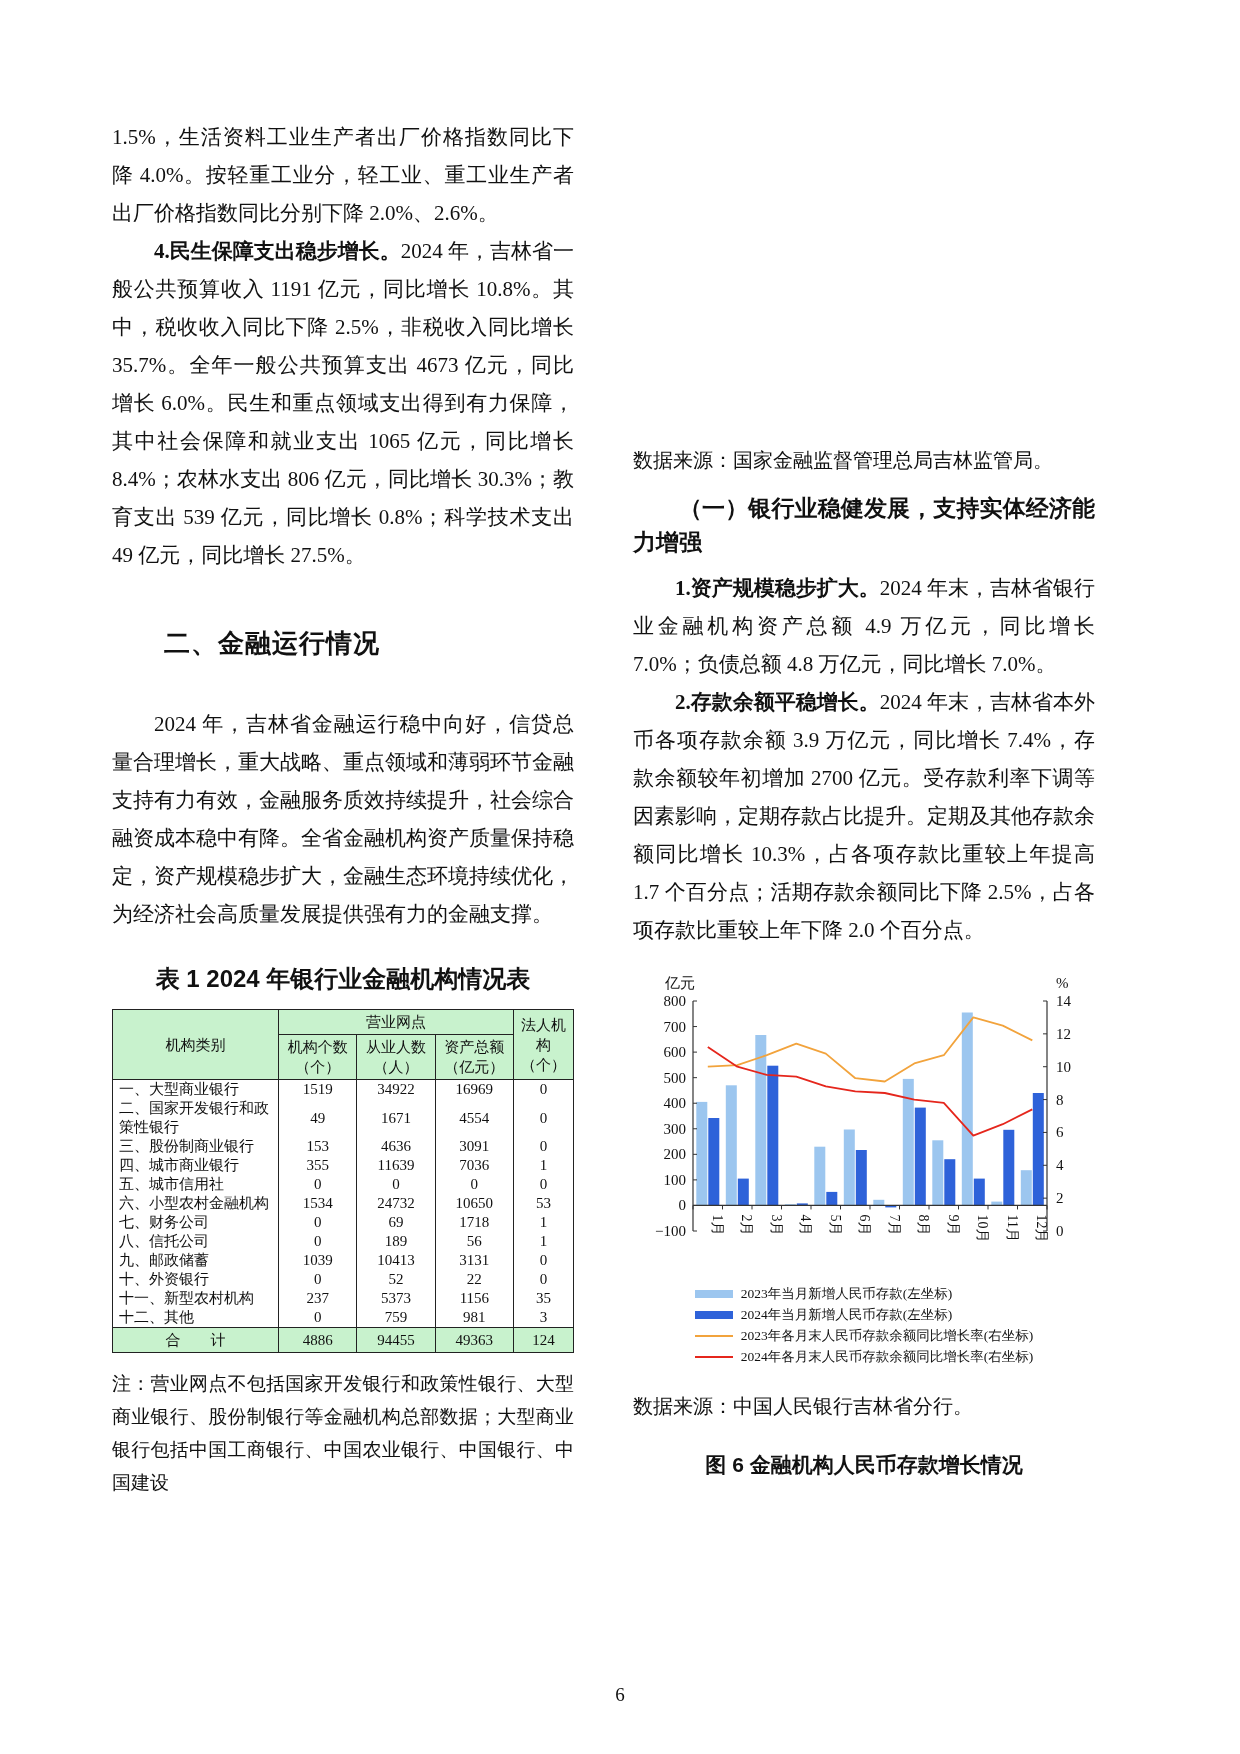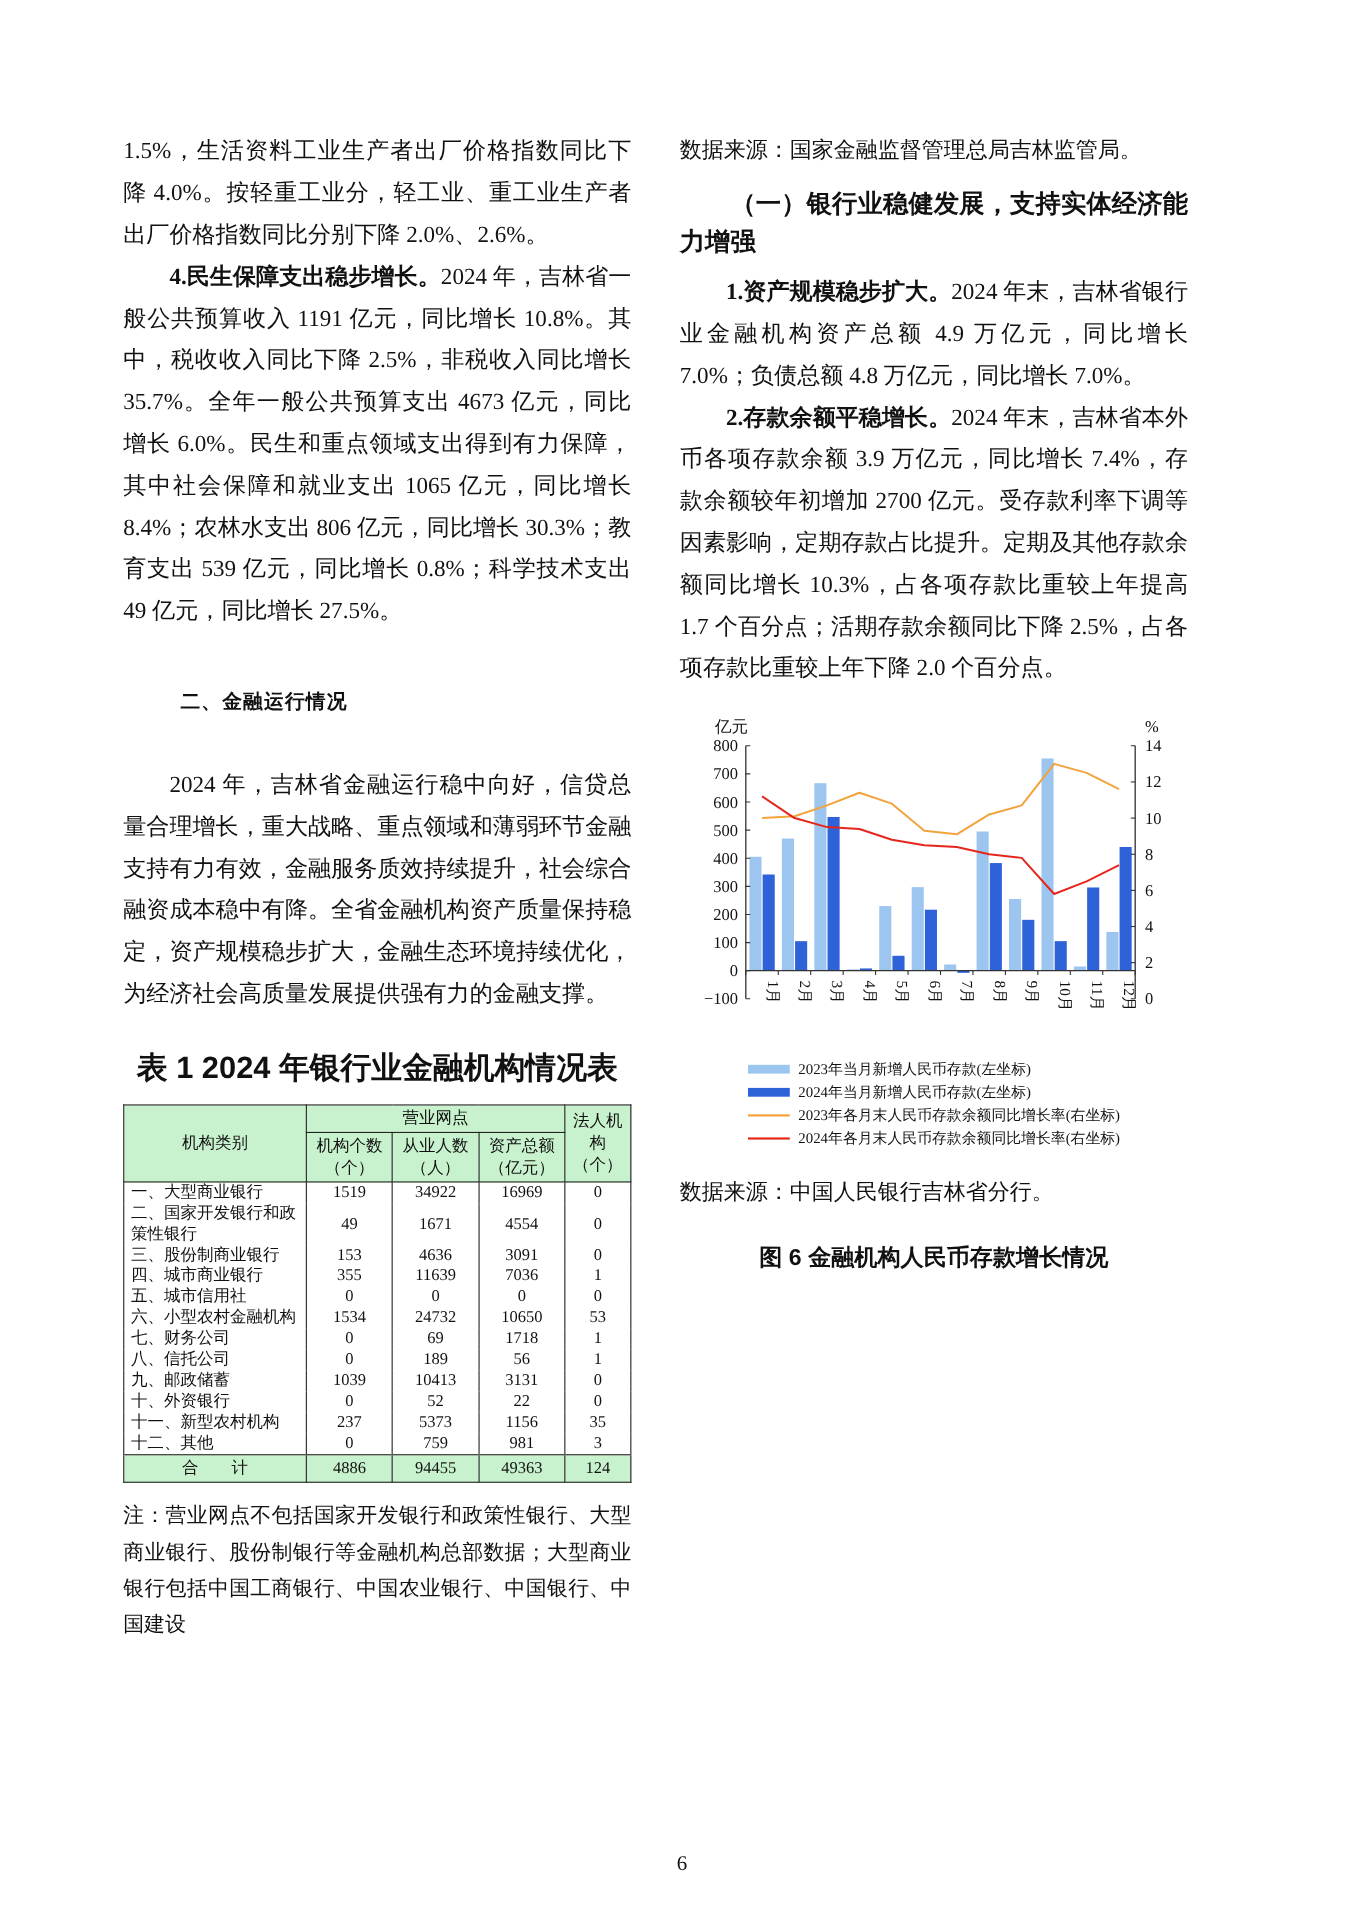--- a/index.html
+++ b/index.html
@@ -1,34 +1,34 @@
 <!DOCTYPE html>
 <html style="--green: #c8f2cd;"><head>
 <meta charset="utf-8">
 <style>
   html,body{margin:0;padding:0;background:#ffffff;}
   body{width:1240px;height:1754px;position:relative;color:#111;
        font-family:"Liberation Serif","DejaVu Serif",serif;}
   .page{position:absolute;inset:0;padding:118px 110px 0 112px;box-sizing:border-box;overflow:hidden;}
-  .columns{display:flex;gap:44px;}
+  .columns{display:flex;gap:59px;align-items:flex-end;}
   .col{width:462px;box-sizing:border-box;}
 
   p.body{font-size:21px;line-height:38px;text-align:justify;margin:0;}
   p.indent{text-indent:2em;}
   p.body b{font-weight:bold;}
   p.source{font-size:20px;line-height:34px;margin:2px 0 0 0;text-align:justify;}
 
   h2.section-heading{font-family:"Liberation Sans","DejaVu Sans",sans-serif;
-      font-size:18px;font-weight:bold;margin:52px 0 44px 52px;letter-spacing:1px;}
+      font-size:26px;font-weight:bold;margin:52px 0 44px 52px;letter-spacing:1px;}
   h3.sub-heading{font-family:"Liberation Sans","DejaVu Sans",sans-serif;
       font-size:23px;font-weight:bold;line-height:34px;margin:14px 0 10px 0;
       text-indent:2em;text-align:justify;}
 
   .table-caption{font-family:"Liberation Sans","DejaVu Sans",sans-serif;
-      font-size:28px;font-weight:bold;text-align:center;margin:30px 0 14px 0;}
+      font-size:24px;font-weight:bold;text-align:center;margin:30px 0 14px 0;}
   table.inst{border-collapse:collapse;width:100%;border:1.5px solid #222;
       font-size:15px;}
   table.inst th{border:1px solid #222;background:var(--green);font-weight:normal;
       white-space:pre-line;padding:2px 1px;line-height:20px;text-align:center;}
   table.inst td{border-left:1px solid #222;border-right:1px solid #222;
       padding:0 2px;line-height:19px;text-align:center;}
   table.inst td.cat{text-align:left;padding-left:6px;}
   table.inst tr.total td{background:var(--green);border-top:1px solid #222;
       border-bottom:1.5px solid #222;line-height:24px;}
   p.note{font-size:19px;line-height:33px;text-align:justify;margin:14px 0 0 0;}

